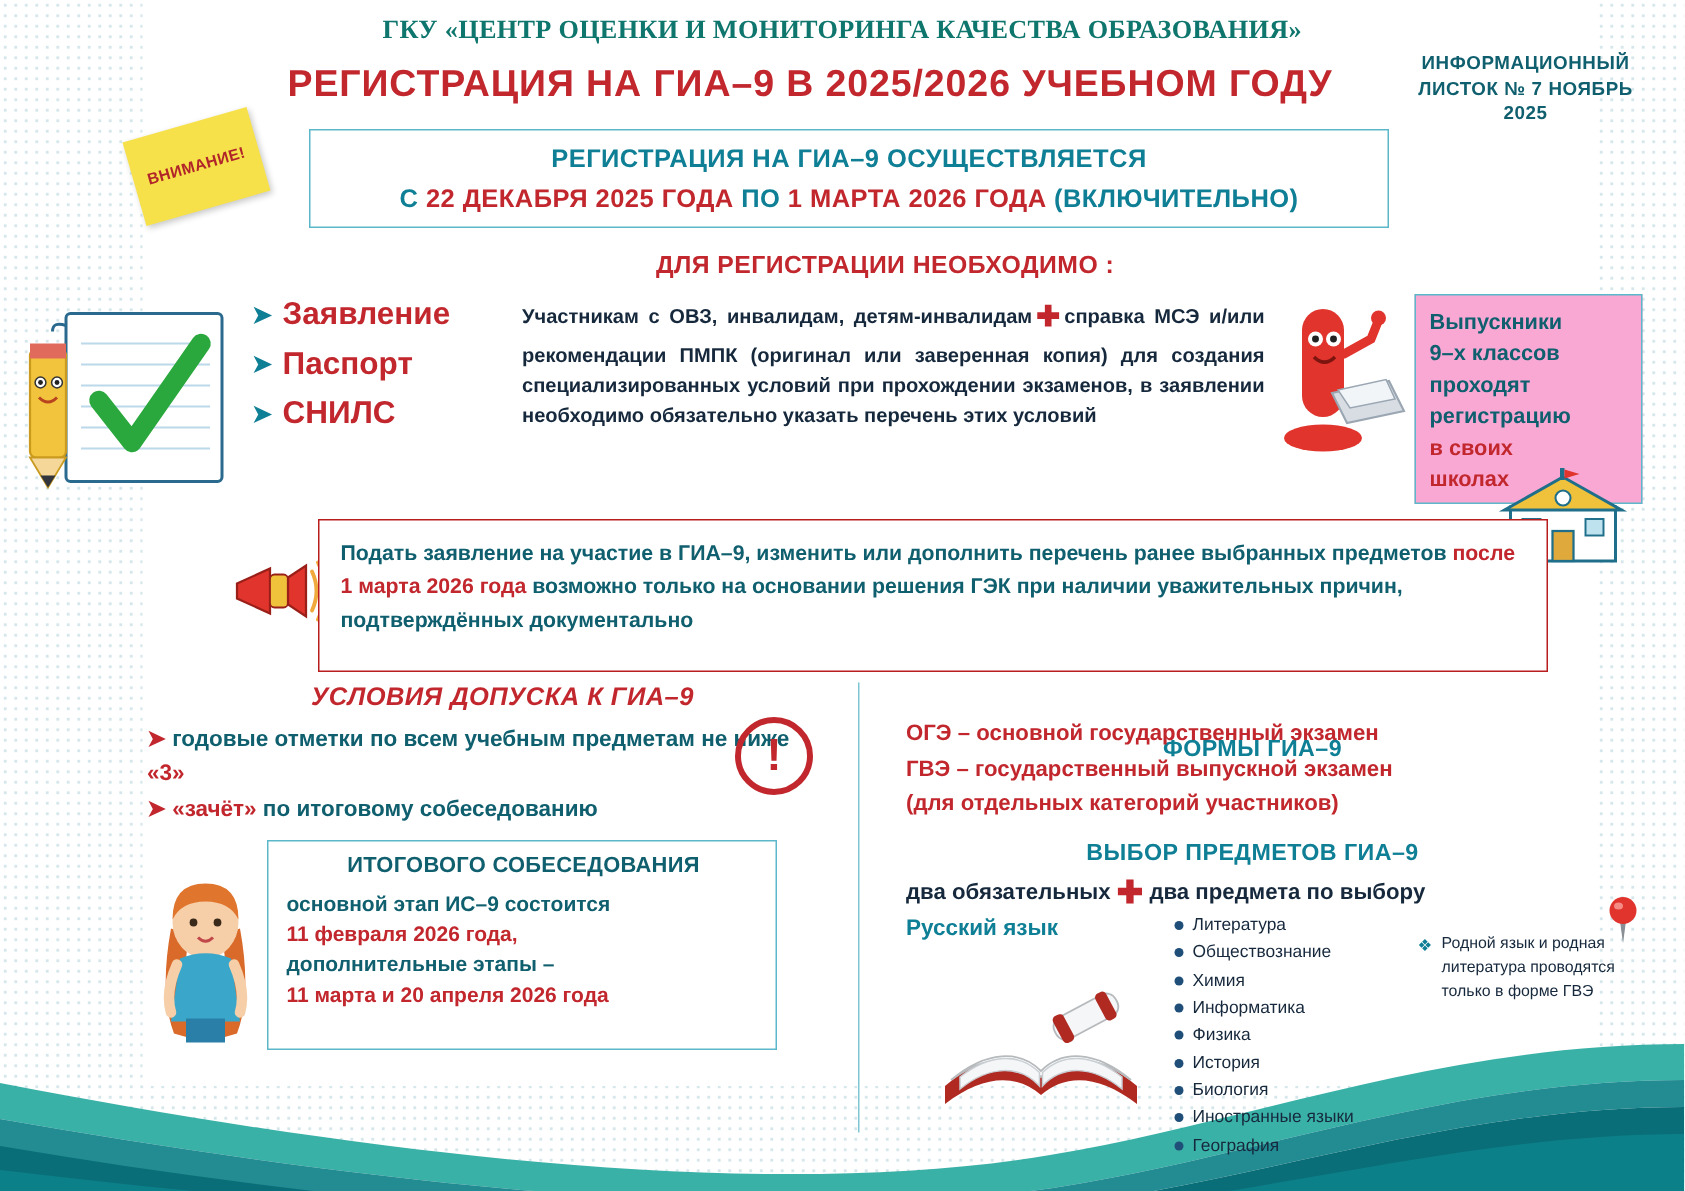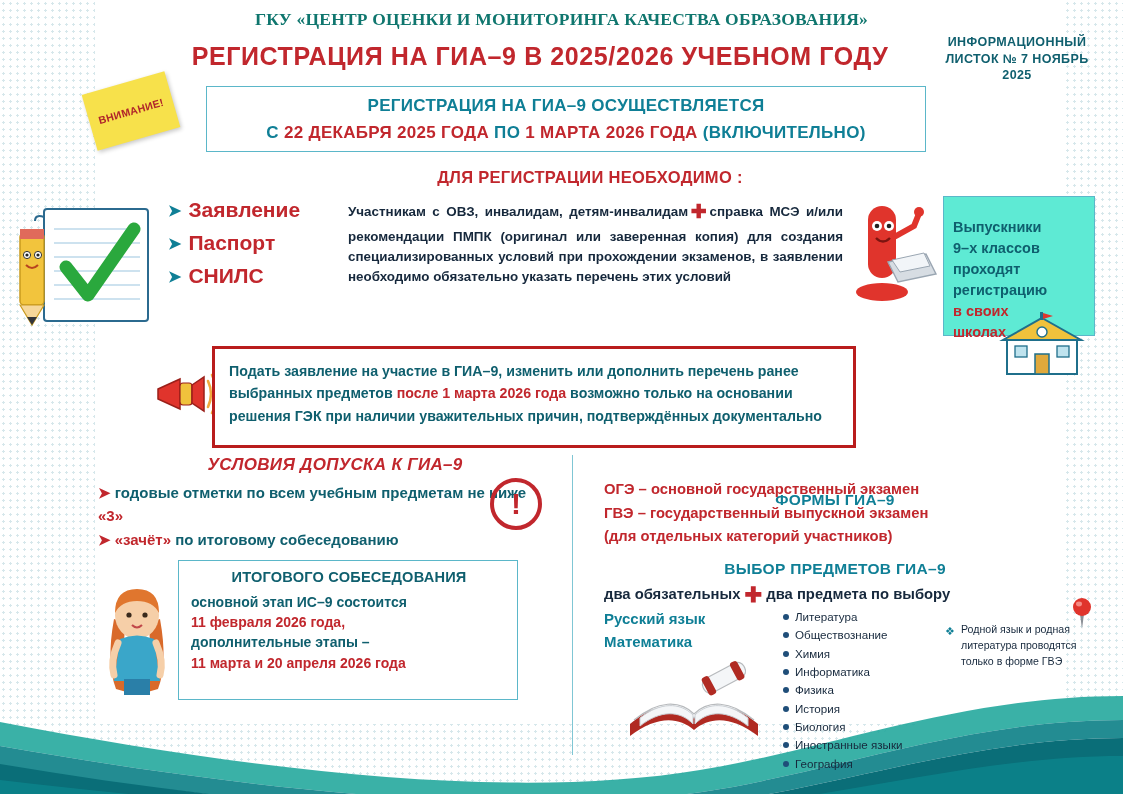--- a/index.html
+++ b/index.html
@@ -103,31 +103,31 @@
     line-height: 1.5; text-align: justify;
   }
   .ovz .plus { color: #c1272d; font-size: 19px; font-weight: bold; vertical-align: -2px; }
 
   
   .illus-laptop { position: absolute; left: 852px; top: 196px; width: 90px; height: 110px; }
 
   
   .grads {
     position: absolute; right: 28px; top: 196px; width: 152px; height: 140px;
-    border: 1px solid #5bb7c9; background: #5eead4;
-    padding: 20px 7px 0 9px;
+    border: 1px solid #5bb7c9; background: #f9a8d4;
+    padding: 8px 7px 0 9px;
     font-weight: bold; font-size: 14.5px; color: #0f5f6e; line-height: 1.45;
   }
   .grads .red { color: #c1272d; }
   .illus-school { position: absolute; right: 36px; top: 312px; width: 90px; height: 66px; }
 
   
   .note-box {
-    position: absolute; left: 212px; top: 346px; width: 644px; height: 102px;
-    border: 3px solid #b91c1c; background: #fff;
+    position: absolute; left: 212px; top: 346px; width: 820px; height: 102px;
+    border: 1px solid #b91c1c; background: #fff;
     padding: 11px 14px;
     font-weight: bold; font-size: 14.2px; color: #0f5f6e; line-height: 1.58;
   }
   .note-box .red { color: #c1272d; }
   .illus-megaphone { position: absolute; left: 150px; top: 363px; width: 66px; height: 62px; }
 
   
   .v-divider {
     position: absolute; left: 572px; top: 455px; width: 1px; height: 300px;
     background: #7fc6d4;
@@ -389,21 +389,20 @@
 </div>
 
 <div class="subj-title">ВЫБОР ПРЕДМЕТОВ ГИА–9</div>
 <div class="subj-line">
   <span>два обязательных</span>
   <span class="plus">✚</span>
   <span>два предмета по выбору</span>
 </div>
 <div class="subj-oblig">
   <div>Русский язык</div>
-  <div>Математика</div>
 </div>
 
 <div class="subj-list">
   <div class="row">
       <span class="dot"></span>
       <span>Литература</span>
     </div>
   <div class="row">
       <span class="dot"></span>
       <span>Обществознание</span>

